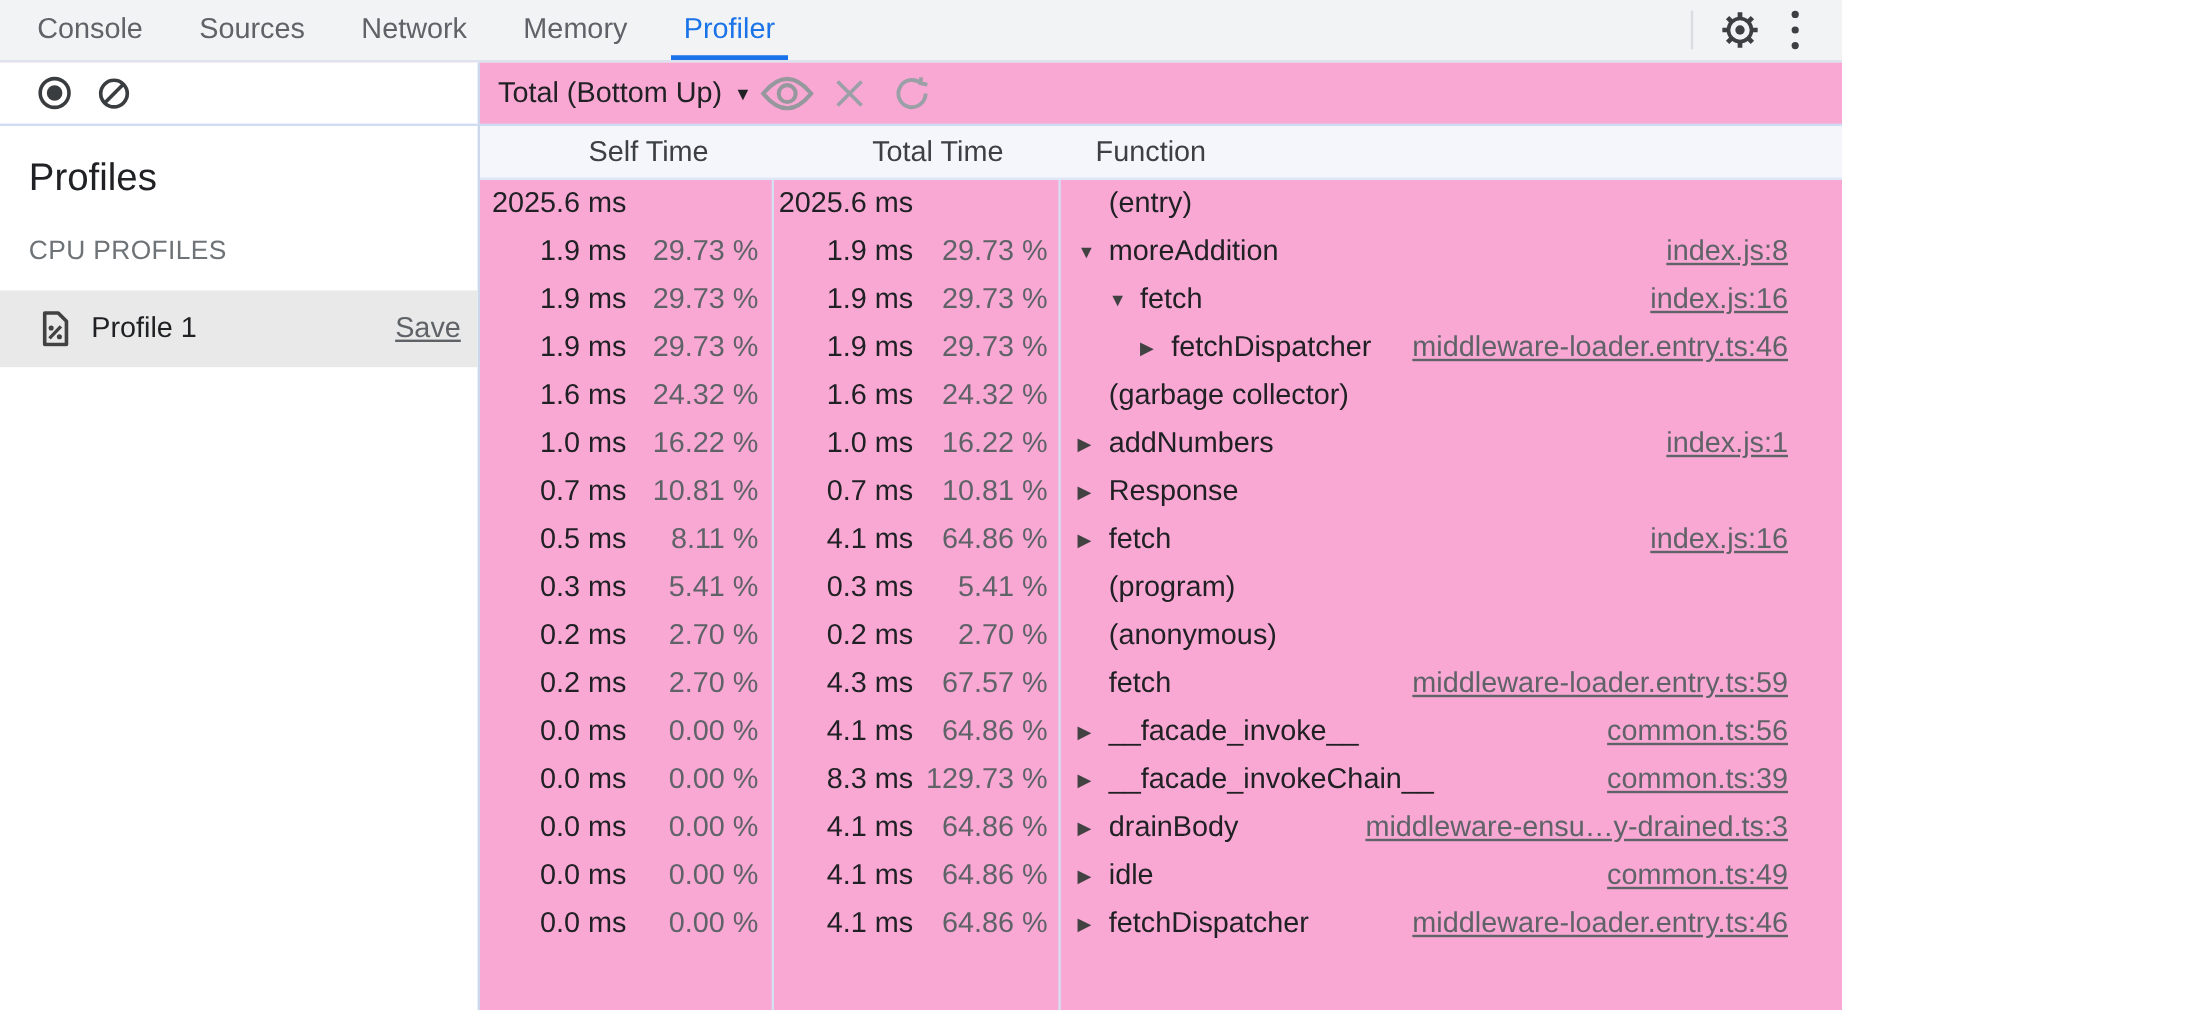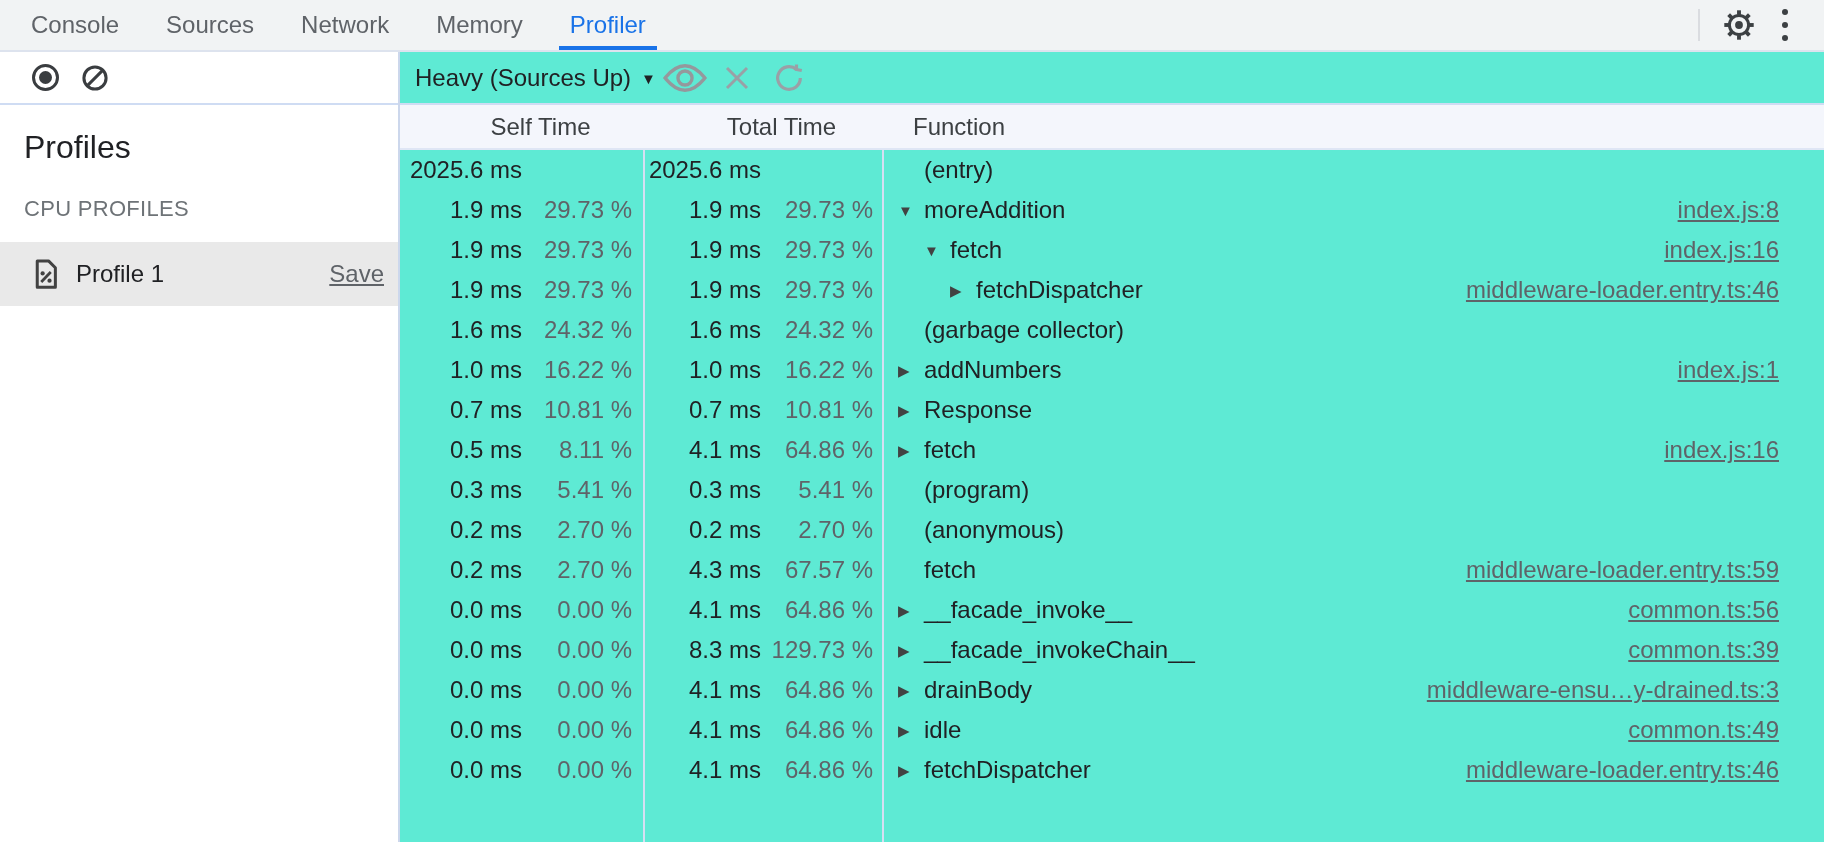--- a/index.html
+++ b/index.html
@@ -3,21 +3,21 @@
 <meta charset="utf-8">
 <style>
   * { box-sizing: border-box; margin: 0; padding: 0; }
   html, body { width: 1824px; height: 842px; }
   body {
     font-family: "Liberation Sans", "DejaVu Sans", sans-serif;
     background: #fff;
     color: #202124;
     overflow: hidden;
   }
-  .app { width: 1824px; height: 842px; display: flex; flex-direction: column; overflow: hidden; background:#5eead4; }
+  .app { width: 1535px; height: 842px; display: flex; flex-direction: column; overflow: hidden; background:#f9a8d4; }
 
   
   .tabbar {
     height: 52px; flex: 0 0 52px;
     background: #f1f3f4;
     border-bottom: 2px solid #dde3ee;
     display: flex; align-items: stretch; justify-content: space-between;
   }
   .tabs { display: flex; align-items: stretch; padding-left: 20px; }
   .tab {
@@ -185,21 +185,21 @@
           </span>
           <span class="profile-name">Profile 1</span>
           <a class="save-link">Save</a>
         </div>
       </div>
     </aside>
 
     <main class="main">
       <div class="main-toolbar">
         <button class="mode-select">
-          <span>Heavy (Sources Up)</span>
+          <span>Total (Bottom Up)</span>
           <span class="dd-arrow">▼</span>
         </button>
         <button class="iconbtn">
           <span>
             <svg width="46" height="34" viewBox="0 0 30 22" fill="none" stroke="#95989c" stroke-width="2.2">
               <path d="M15 3 C8 3 3.4 9.4 2 11 C3.4 12.6 8 19 15 19 C22 19 26.6 12.6 28 11 C26.6 9.4 22 3 15 3 Z"></path>
               <circle cx="15" cy="11" r="4.6"></circle>
             </svg>
           </span>
         </button>

